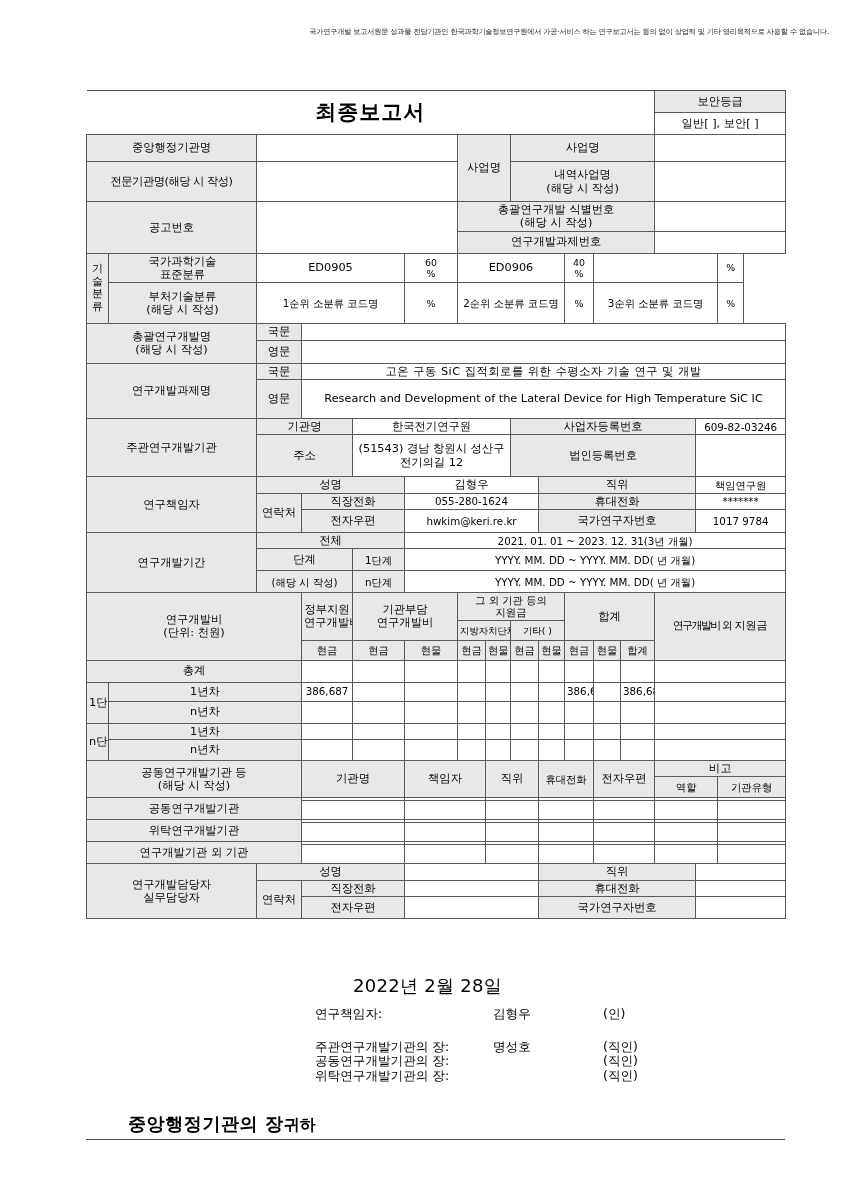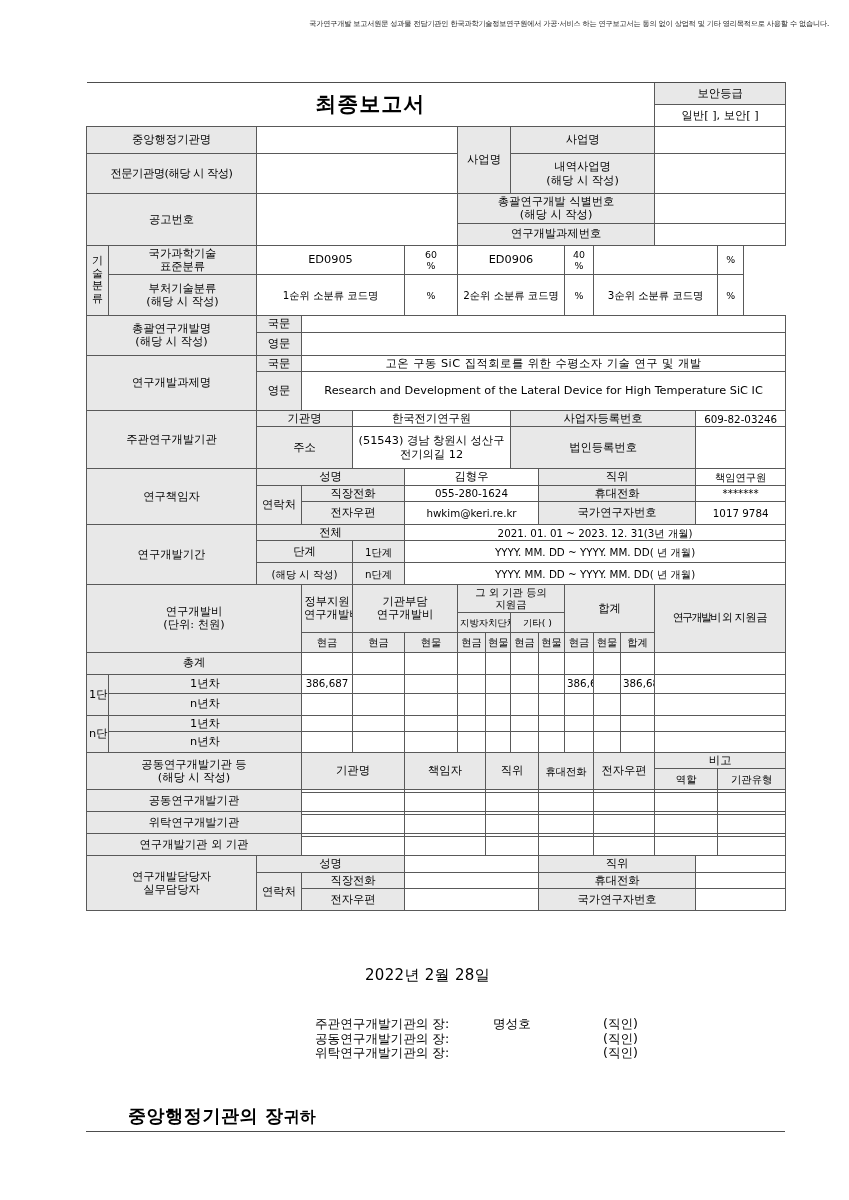--- a/index.html
+++ b/index.html
@@ -15,20 +15,21 @@
     color: #000000;
     position: relative;
     overflow: hidden;
   }
 
   .page {
     position: relative;
     width: 849px;
     height: 976px;
     box-sizing: border-box;
+    margin-top: 8px;
   }
 
   
   .top-notice {
     position: absolute;
     left: 0;
     right: 8px;
     top: 19px;
     text-align: right;
     font-size: 7.2px;
@@ -109,21 +110,21 @@
     letter-spacing: 0.2px;
     word-break: keep-all;
   }
 
   .date-line {
     position: absolute;
     left: 6px;
     right: 0;
     top: 966px;
     text-align: center;
-    font-size: 15px;
+    font-size: 18px;
     letter-spacing: 0.3px;
   }
 
   .signs {
     position: absolute;
     left: 315px;
     top: 1000px;
     font-size: 12.6px;
     line-height: 1.0;
   }
@@ -546,20 +547,25 @@
       </tr>
 
     </tbody>
       </table>
   </div>
 
 
   <div class="date-line">2022년 2월 28일</div>
 
   <div class="signs">
+    <div class="sign-row">
+      <span class="sign-role">연구책임자:</span>
+      <span class="sign-name">김형우</span>
+      <span class="sign-seal">(인)</span>
+    </div>
     <div class="sign-gap"></div>
     <div class="sign-row">
       <span class="sign-role">주관연구개발기관의 장:</span>
       <span class="sign-name">명성호</span>
       <span class="sign-seal">(직인)</span>
     </div>
     <div class="sign-row">
       <span class="sign-role">공동연구개발기관의 장:</span>
       <span class="sign-name"></span>
       <span class="sign-seal">(직인)</span>

